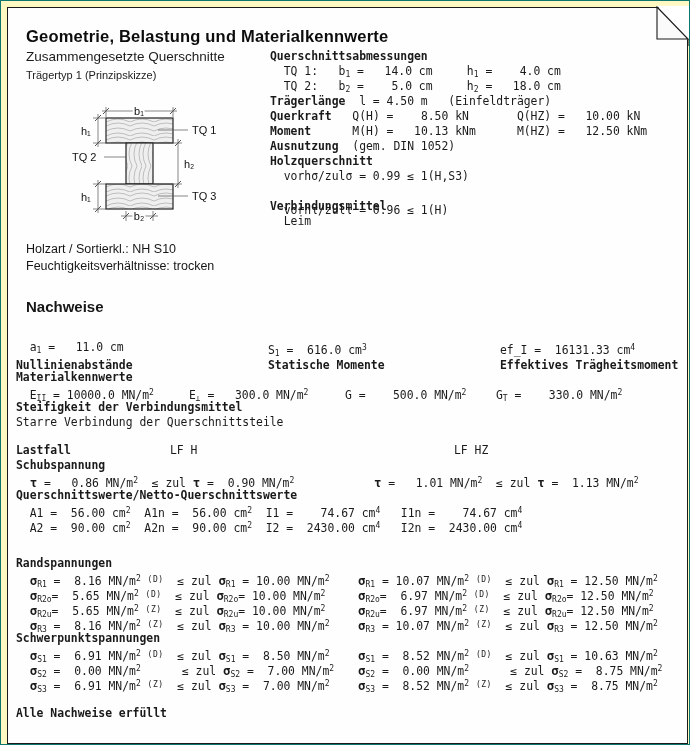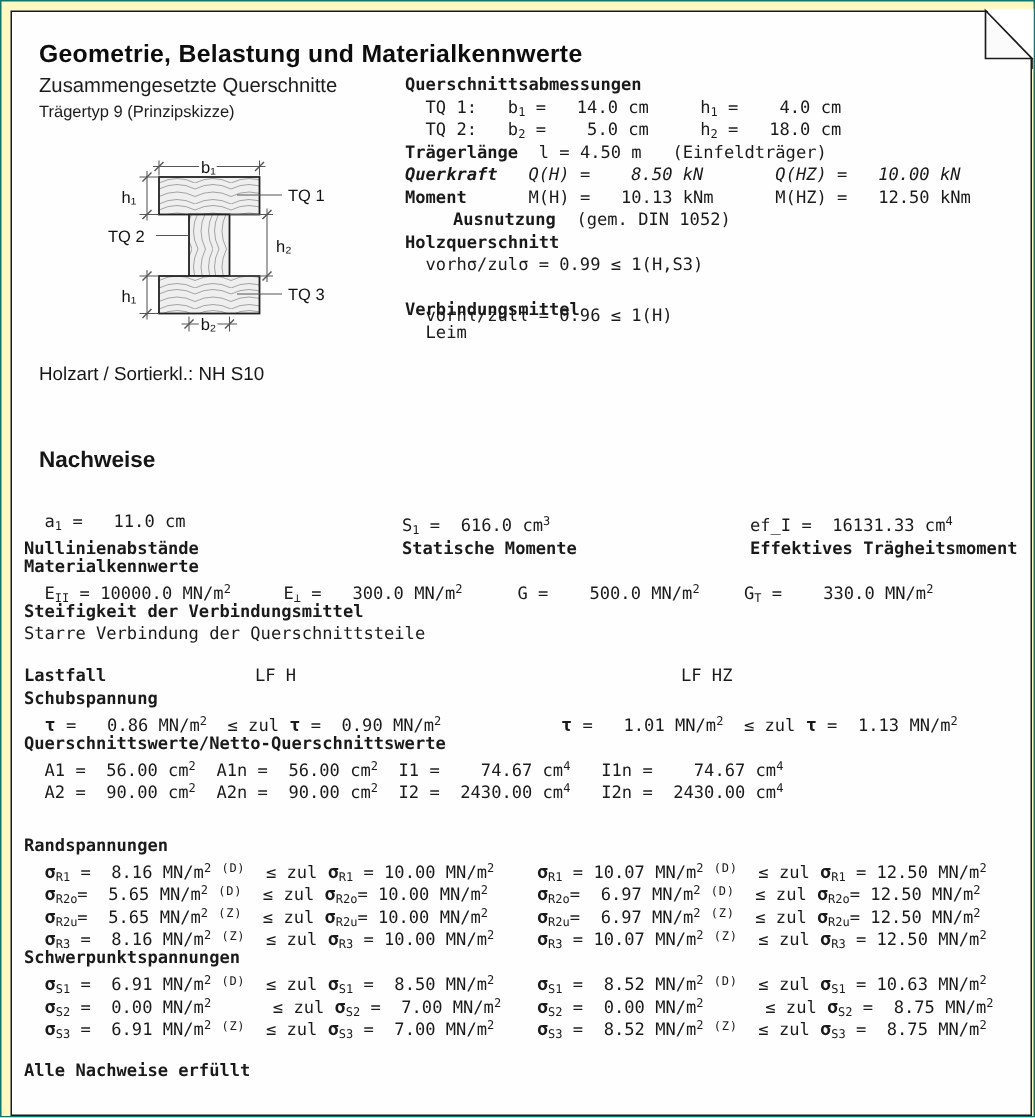--- a/index.html
+++ b/index.html
@@ -26,21 +26,21 @@
   .halo{paint-order:stroke;stroke:#fffefe;stroke-width:4px;}
 </style>
 </head>
 <body>
 
 <div class="frame">
   <div class="page">
 
     <div class="abs title">Geometrie, Belastung und Materialkennwerte</div>
     <div class="abs subtitle">Zusammengesetzte Querschnitte</div>
-    <div class="abs note">Trägertyp 9 (Prinzipskizze)</div>
+    <div class="abs note">Trägertyp 1 (Prinzipskizze)</div>
 
     <svg class="abs" style="left:50px;top:86px;" width="225" height="145" viewBox="0 0 225 145">
       <defs>
         <pattern id="grainH" width="24" height="14" patternUnits="userSpaceOnUse">
           <rect width="24" height="14" fill="#efefef"></rect>
           <path d="M0 14 Q12 8 24 14 M0 9 Q12 3 24 9 M0 4 Q12 -2 24 4" stroke="#9a9a9a" stroke-width="0.6" fill="none"></path>
         </pattern>
         <pattern id="grainV" width="14" height="24" patternUnits="userSpaceOnUse">
           <rect width="14" height="24" fill="#efefef"></rect>
           <path d="M14 0 Q8 12 14 24 M9 0 Q3 12 9 24 M4 0 Q-2 12 4 24" stroke="#9a9a9a" stroke-width="0.6" fill="none"></path>
@@ -98,29 +98,30 @@
 
       <line x1="100" y1="36" x2="130" y2="36" stroke="#555" stroke-width="0.7"></line>
       <text x="134" y="40">TQ 1</text>
       <line x1="46" y1="63" x2="68" y2="63" stroke="#555" stroke-width="0.7"></line>
       <text x="14" y="67">TQ 2</text>
       <line x1="100" y1="102" x2="130" y2="102" stroke="#555" stroke-width="0.7"></line>
       <text x="134" y="106">TQ 3</text>
     </svg>
 
     <div class="abs info1">Holzart / Sortierkl.:  NH S10</div>
+    <div class="abs info2">Feuchtigkeitsverhältnisse:  trocken</div>
 
     <div class="mono-block" style="left:262px;top:41px;width:400px;height:190px;">
         <div class="tl" style="top: 0px;"><span class="run" style="left: 0px;"><span class="b">Querschnittsabmessungen</span></span></div>
         <div class="tl" style="top: 15px;"><span class="run" style="left: 0px;"><span>  TQ 1:   b</span><span class="sub">1</span><span> =   14.0 cm     h</span><span class="sub">1</span><span> =    4.0 cm</span></span></div>
         <div class="tl" style="top: 30px;"><span class="run" style="left: 0px;"><span>  TQ 2:   b</span><span class="sub">2</span><span> =    5.0 cm     h</span><span class="sub">2</span><span> =   18.0 cm</span></span></div>
         <div class="tl" style="top: 45px;"><span class="run" style="left: 0px;"><span class="b">Trägerlänge</span><span>  l = 4.50 m   (Einfeldträger)</span></span></div>
-        <div class="tl" style="top: 60px;"><span class="run" style="left: 0px; font-style: italic;"><span class="b">Querkraft</span><span>   Q(H) =    8.50 kN       Q(HZ) =   10.00 kN</span></span></div>
+        <div class="tl" style="top: 60px;"><span class="run" style="left: 0px;"><span class="b">Querkraft</span><span>   Q(H) =    8.50 kN       Q(HZ) =   10.00 kN</span></span></div>
         <div class="tl" style="top: 75px;"><span class="run" style="left: 0px;"><span class="b">Moment</span><span>      M(H) =   10.13 kNm      M(HZ) =   12.50 kNm</span></span></div>
-        <div class="tl" style="top: 90px;"><span class="run" style="left: 0px; margin-left: 32px;"><span class="b">Ausnutzung</span><span>  (gem. DIN 1052)</span></span></div>
+        <div class="tl" style="top: 90px;"><span class="run" style="left: 0px;"><span class="b">Ausnutzung</span><span>  (gem. DIN 1052)</span></span></div>
         <div class="tl" style="top: 105px;"><span class="run" style="left: 0px; text-align: right;"><span class="b">Holzquerschnitt</span></span></div>
         <div class="tl" style="top: 120px;"><span class="run" style="left: 0px;"><span>  vorhσ/zulσ = 0.99 ≤ 1(H,S3)</span></span></div>
         <div class="tl" style="top: 135px;"><span class="run" style="left: 0px; margin-top: 19px;"><span>  vorhτ/zulτ = 0.96 ≤ 1(H)</span></span></div>
         <div class="tl" style="top: 150px;"><span class="run" style="left: 0px;"><span class="b">Verbindungsmittel</span></span></div>
         <div class="tl" style="top: 165px;"><span class="run" style="left: 0px;"><span>  Leim</span></span></div>
       </div>
 
     <div class="abs h2">Nachweise</div>
 
     <div class="mono-block" style="left:8px;top:317px;width:666px;height:410px;">

